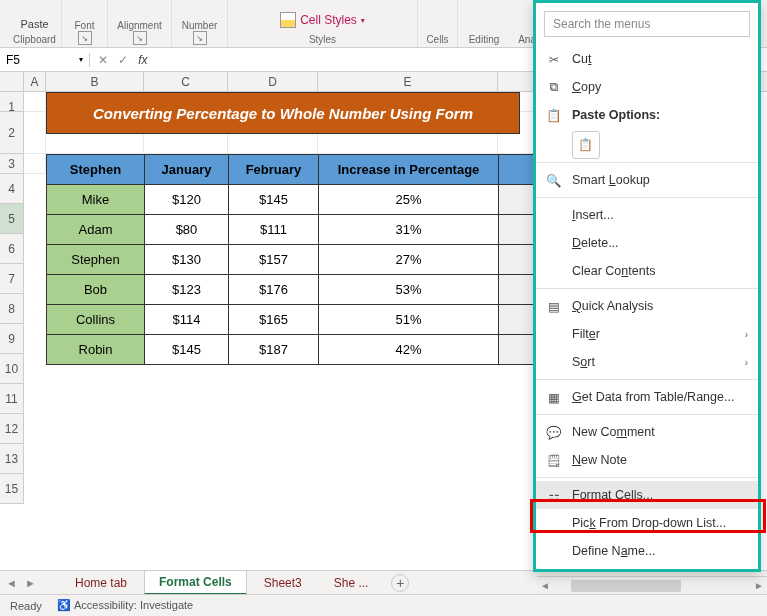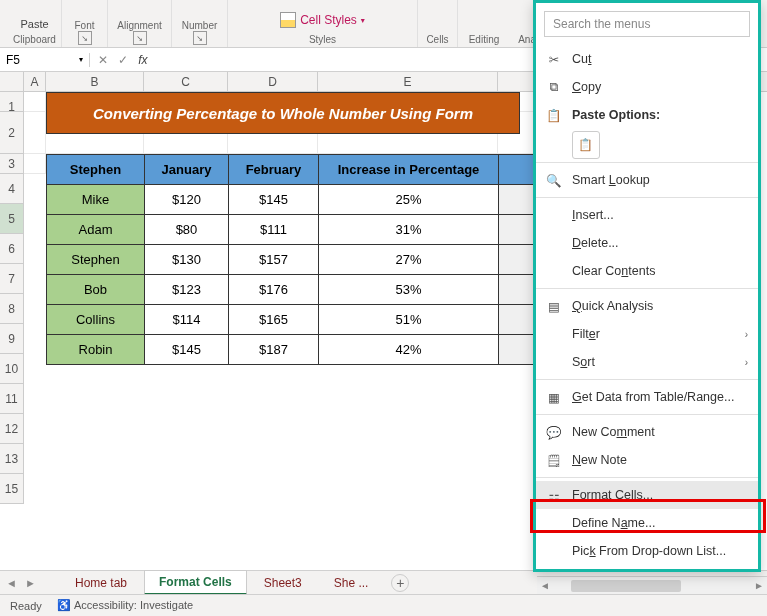--- a/index.html
+++ b/index.html
@@ -344,25 +344,25 @@
       <span class="icon">🗒</span>
       <span><u>N</u>ew Note</span>
     </div>
   <div class="menu-sep"></div>
   <div class="menu-item" style="background:#e8e8e8;">
       <span class="icon">⚏</span>
       <span><u>F</u>ormat Cells...</span>
     </div>
   <div class="menu-item">
       <span class="icon"></span>
+      <span>Pic<u>k</u> From Drop-down List...</span>
+    </div>
+  <div class="menu-item">
+      <span class="icon"></span>
       <span>Define N<u>a</u>me...</span>
-    </div>
-  <div class="menu-item">
-      <span class="icon"></span>
-      <span>Pic<u>k</u> From Drop-down List...</span>
     </div>
   <div class="highlight-box" style="left:-6px; top:496px; width:236px; height:34px;"></div>
 </div>
 
 <div class="watermark">
   <div>exceldemy</div>
   <div class="sub">EXCEL · DATA · BI</div>
 </div>
 
 </body></html>

